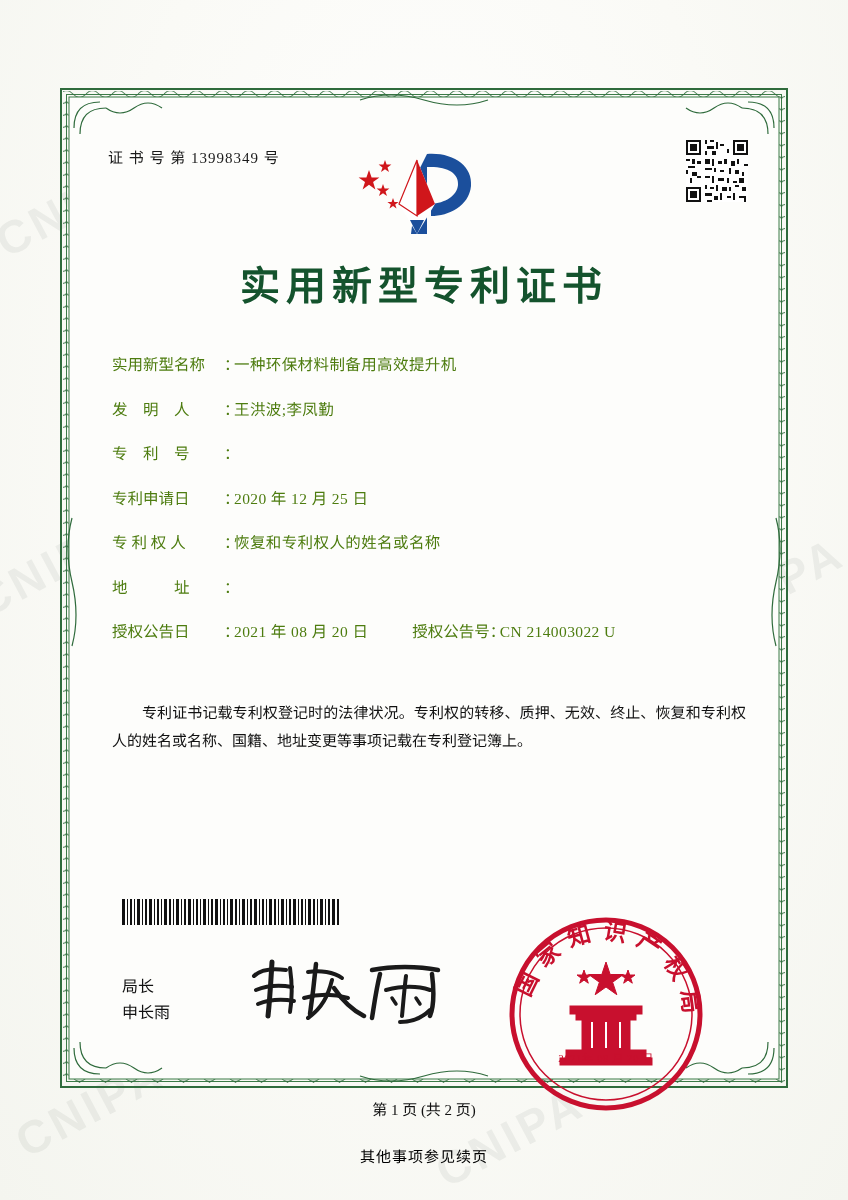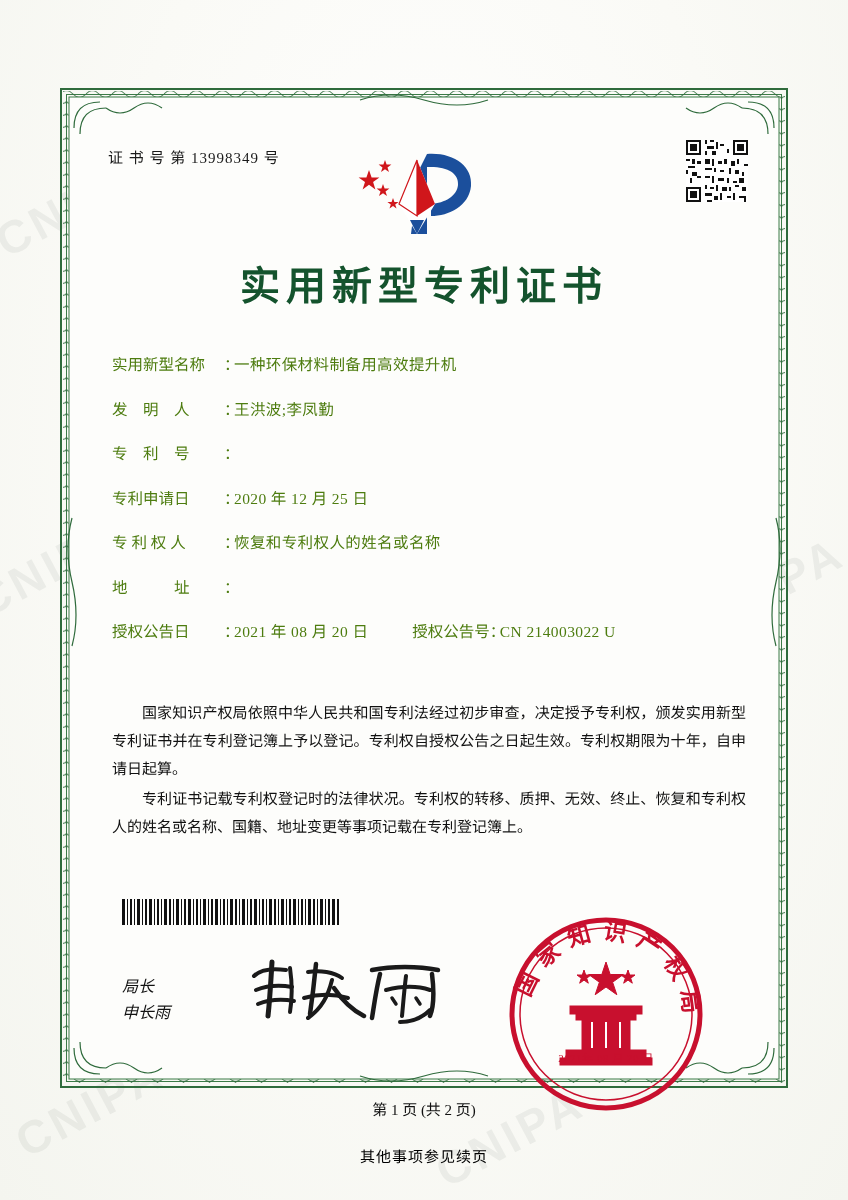--- a/index.html
+++ b/index.html
@@ -184,21 +184,20 @@
     background: #111;
   }
   
   .sig-block {
     position: absolute;
     left: 56px;
     top: 880px;
     font-size: 16px;
     line-height: 26px;
     color: #111;
-    font-style: italic;
   }
   .signature {
     position: absolute;
     left: 180px;
     top: 860px;
     width: 210px;
     height: 70px;
   }
   
   .seal {
@@ -402,21 +401,20 @@
         <span class="field-label">授权公告日</span>
         <span class="field-colon">：</span>
         <span class="field-value">2021 年 08 月 20 日</span>
         <span class="field-second-label">授权公告号</span>
         <span class="field-colon">：</span>
         <span class="field-value">CN 214003022 U</span>
       </div>
     </div>
 
     <div class="paras">
-      <p>国家知识产权局依照中华人民共和国专利法经过初步审查，决定授予专利权，颁发实用新型专利证书并在专利登记簿上予以登记。专利权自授权公告之日起生效。专利权期限为十年，自申请日起算。</p>
       <p>专利证书记载专利权登记时的法律状况。专利权的转移、质押、无效、终止、恢复和专利权人的姓名或名称、国籍、地址变更等事项记载在专利登记簿上。</p>
     </div>
 
     <div class="barcode">
       <span class="bar" style="left:0px;width:3px"></span>
       <span class="bar" style="left:5px;width:1px"></span>
       <span class="bar" style="left:8px;width:2px"></span>
       <span class="bar" style="left:12px;width:1px"></span>
       <span class="bar" style="left:15px;width:3px"></span>
       <span class="bar" style="left:20px;width:1px"></span>

